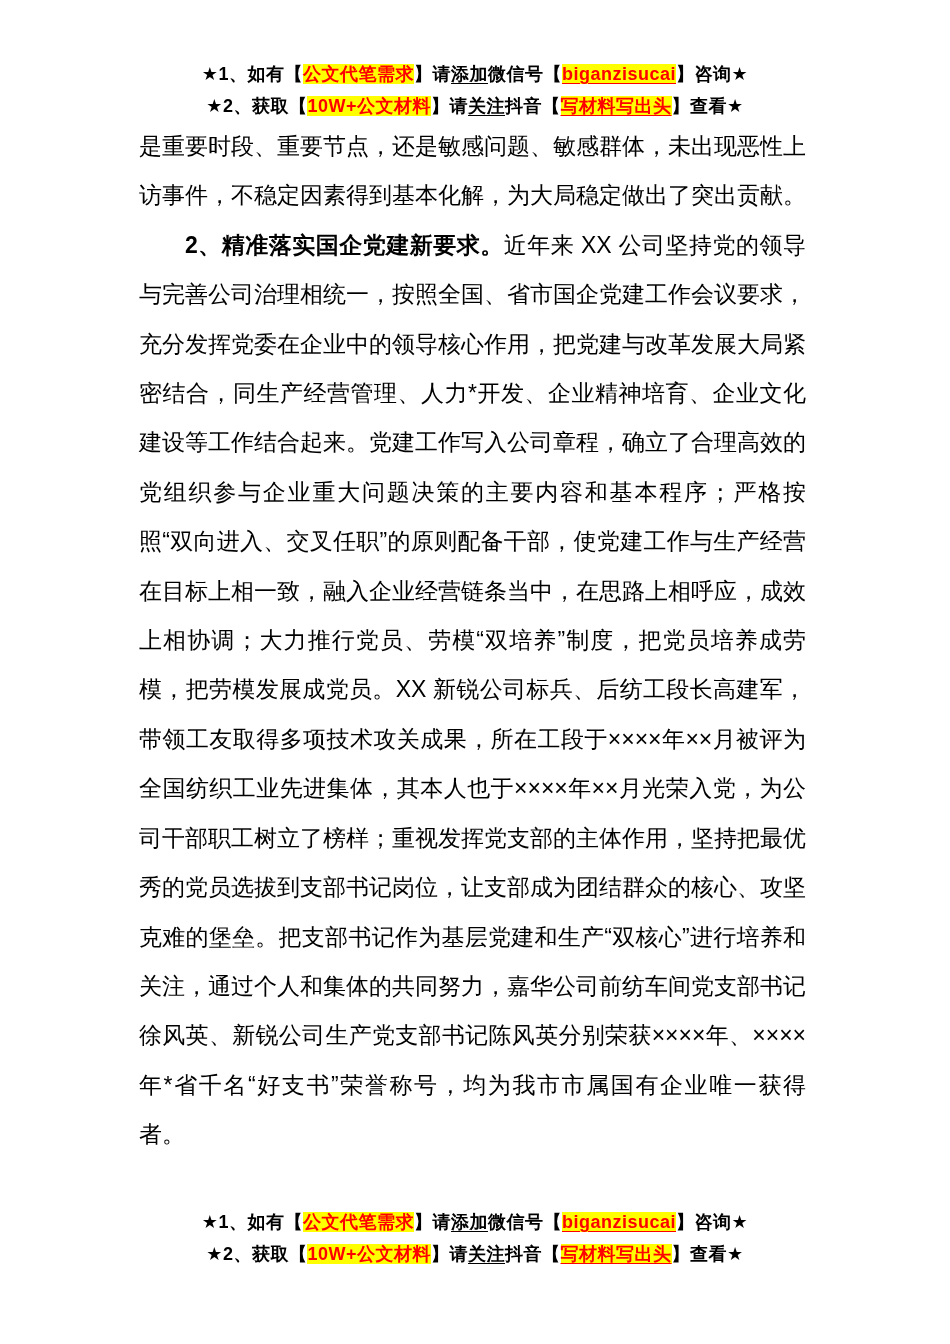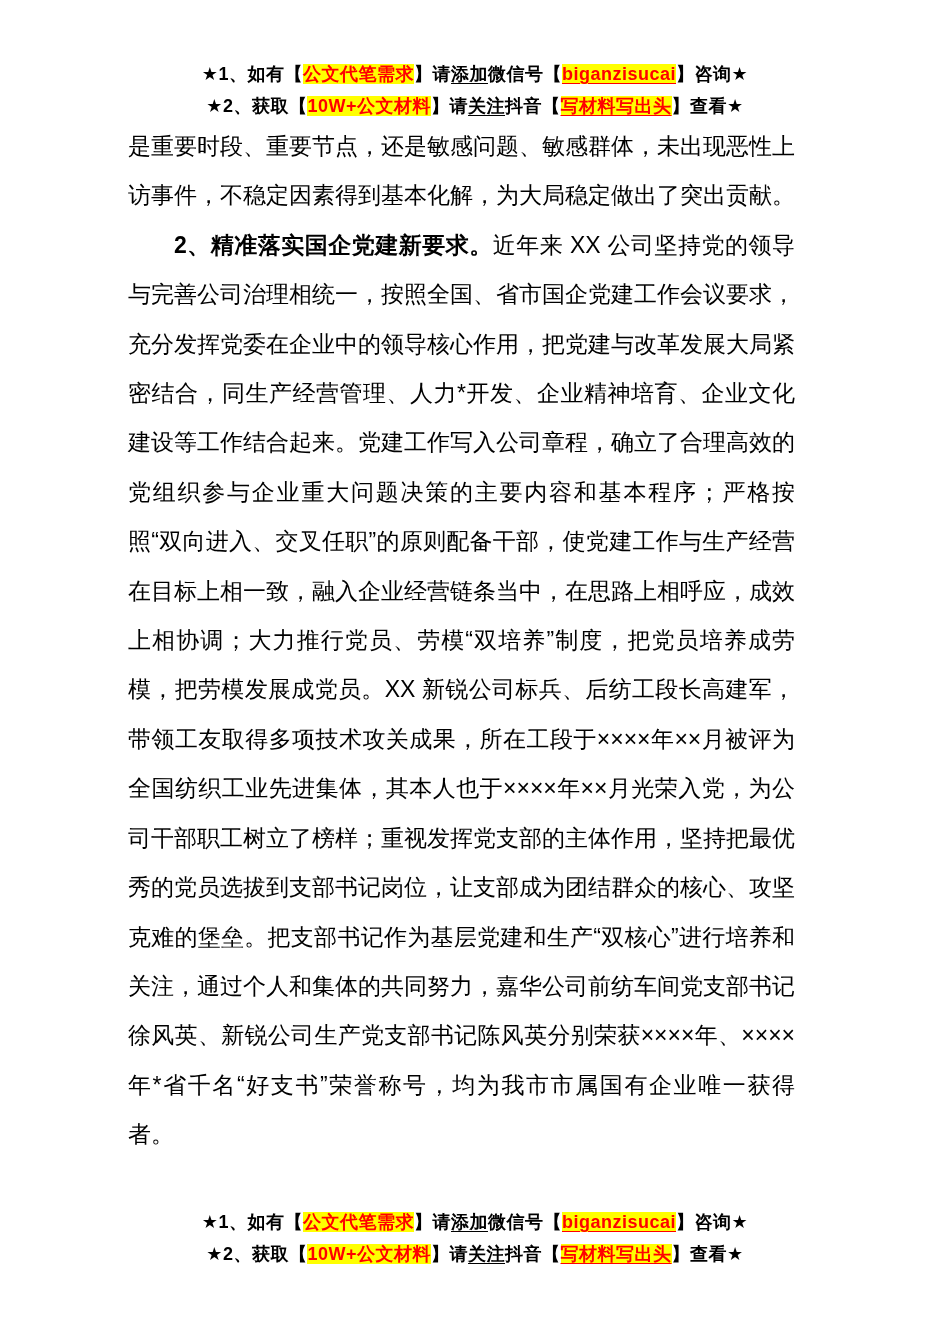--- a/index.html
+++ b/index.html
@@ -29,21 +29,21 @@
   }
   .promo-header { top: 58px; }
   .promo-footer { top: 1206px; }
   .promo p { margin: 0; }
   .hl  { background: #ffff00; }
   .red { color: #ff0000; }
   .u   { text-decoration: underline; text-underline-offset: 3px; }
   .doc-body {
     position: absolute;
     top: 122px;
-    left: 128px;
+    left: 139px;
     width: 667px;
     font-size: 23px;
     line-height: 49.4px;
     text-align: justify;
   }
   .doc-body p { margin: 0; }
   .para-indent { text-indent: 2em; }
   .para-lead { font-weight: bold; margin-top: 44px; }
 </style>
 </head>

